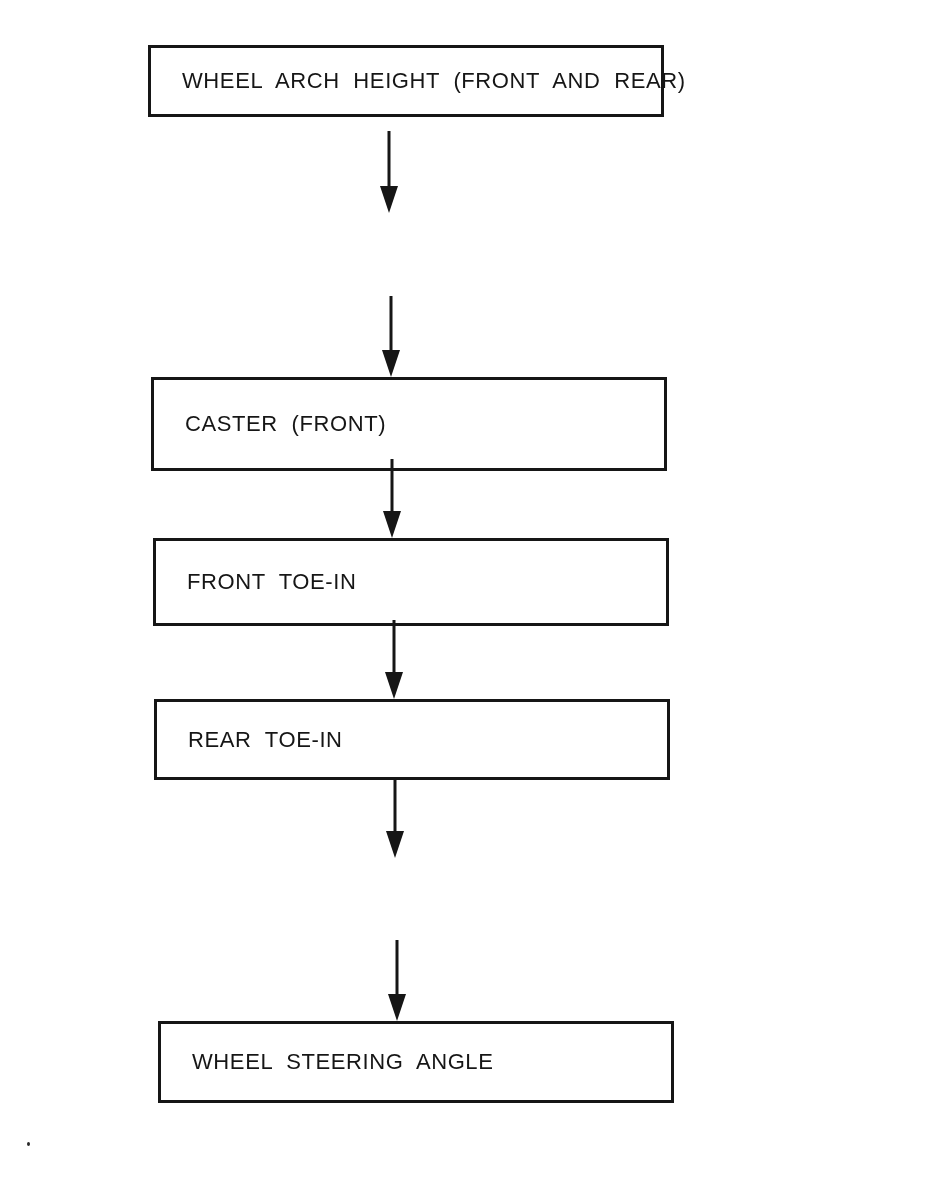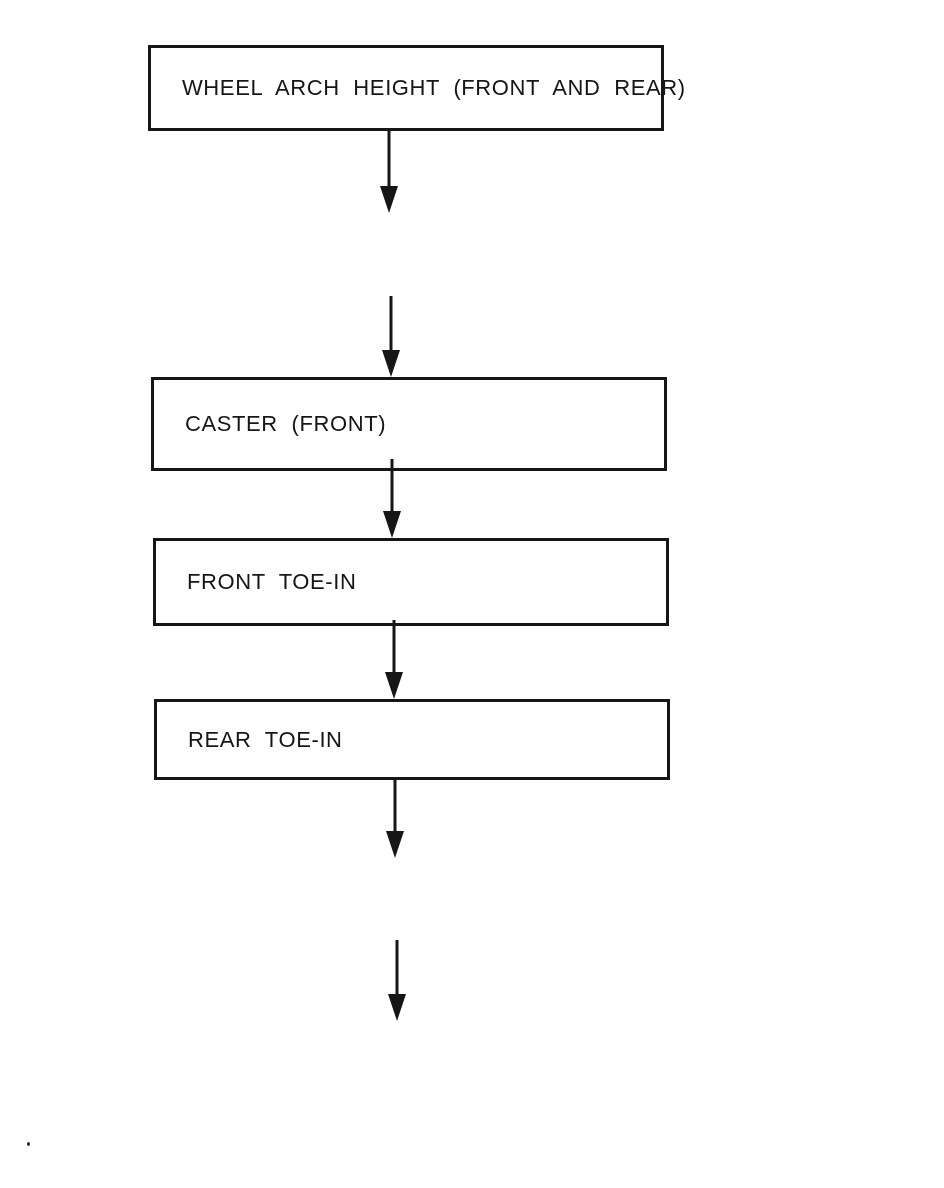--- a/index.html
+++ b/index.html
@@ -26,21 +26,21 @@
   }
   .box .label {
     padding-left: 31px;
     font-size: 22px;
     letter-spacing: 0.6px;
     word-spacing: 7px;
     color: #161616;
     white-space: nowrap;
   }
   
-  .b0 { left: 148px; top: 45px;   height: 86px; text-align: center; }
+  .b0 { left: 148px; top: 45px;   height: 72px; text-align: center; }
   .b1 { left: 150px; top: 213px;  height: 83px; }
   .b2 { left: 151px; top: 377px;  height: 94px; }
   .b3 { left: 153px; top: 538px;  height: 88px; }
   .b4 { left: 154px; top: 699px;  height: 81px; }
   .b5 { left: 157px; top: 858px;  height: 82px; }
   .b6 { left: 158px; top: 1021px; height: 82px; }
 
   .arrow { position: absolute; width: 18px; }
   .a0 { left: 380px; top: 131px; height: 82px; }
   .a1 { left: 382px; top: 296px; height: 81px; }
@@ -119,16 +119,19 @@
   <div class="arrow a4">
     <div class="stem"></div>
     <div class="head"></div>
   </div>
 
   <div class="arrow a5">
     <div class="stem"></div>
     <div class="head"></div>
   </div>
 
+  <div class="box b6">
+    <span class="label">WHEEL STEERING ANGLE</span>
+  </div>
 
   <div class="artifact-dot"></div>
 
 </div>
 
 </body></html>

